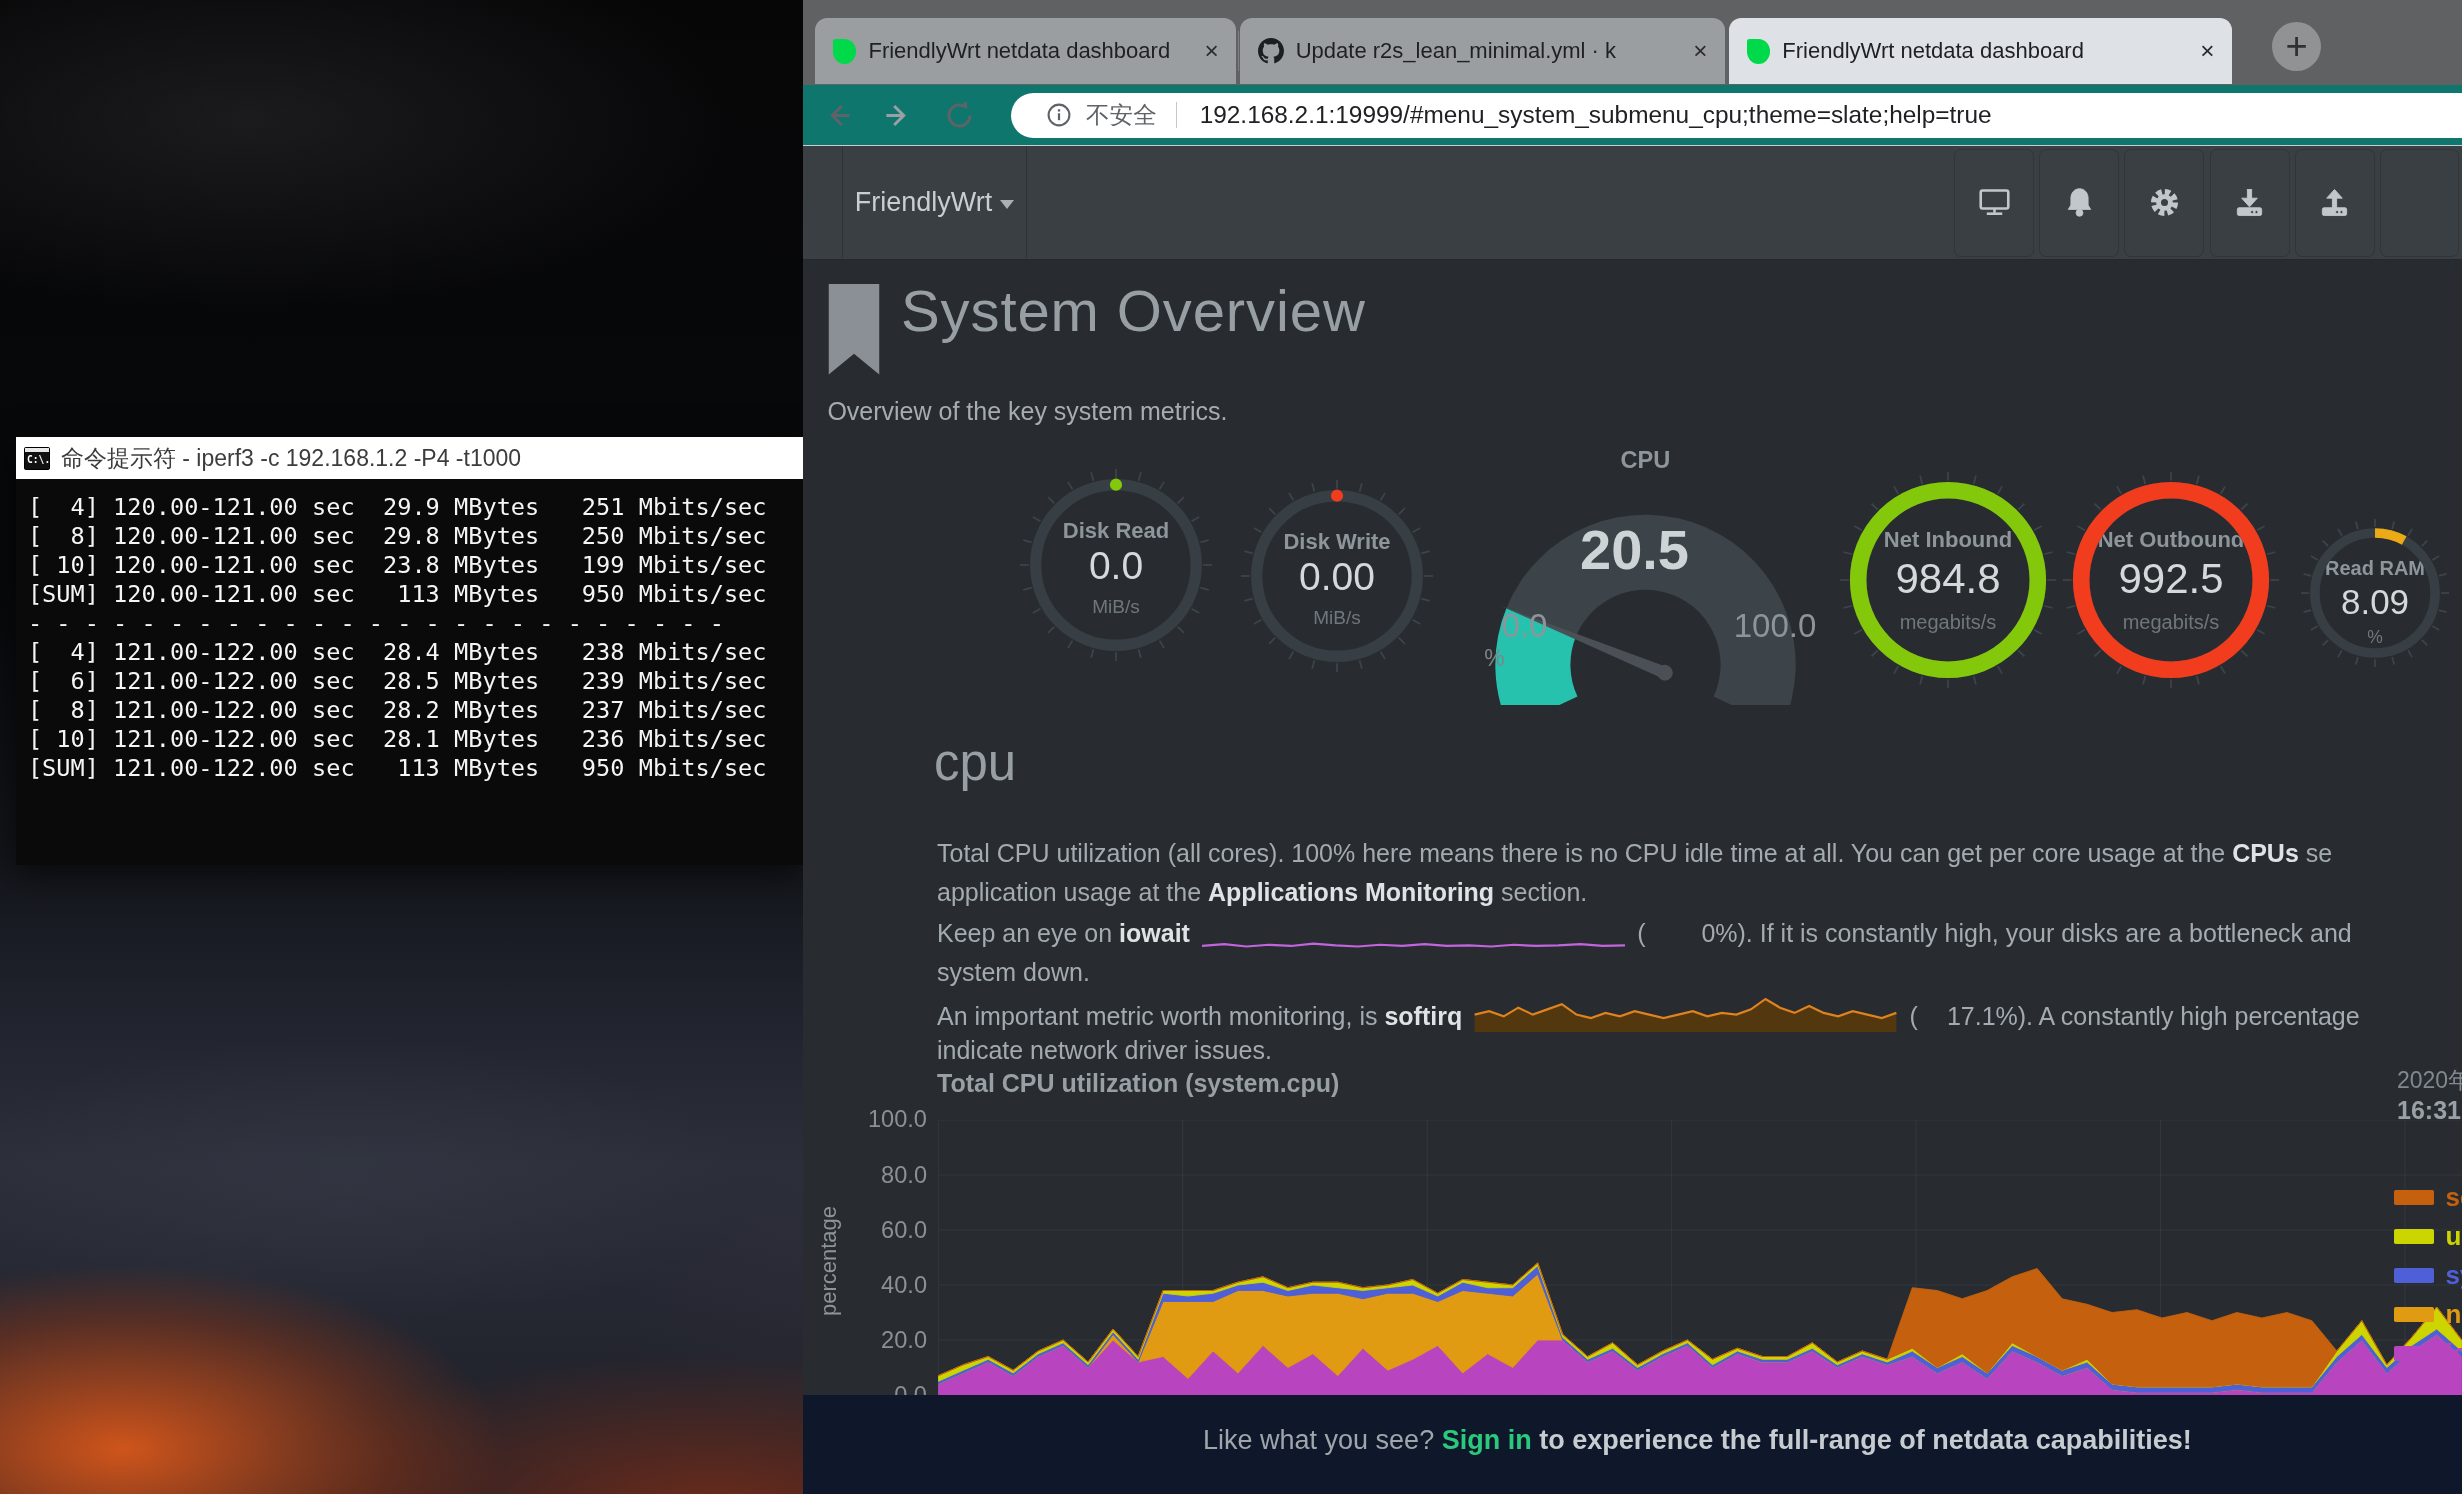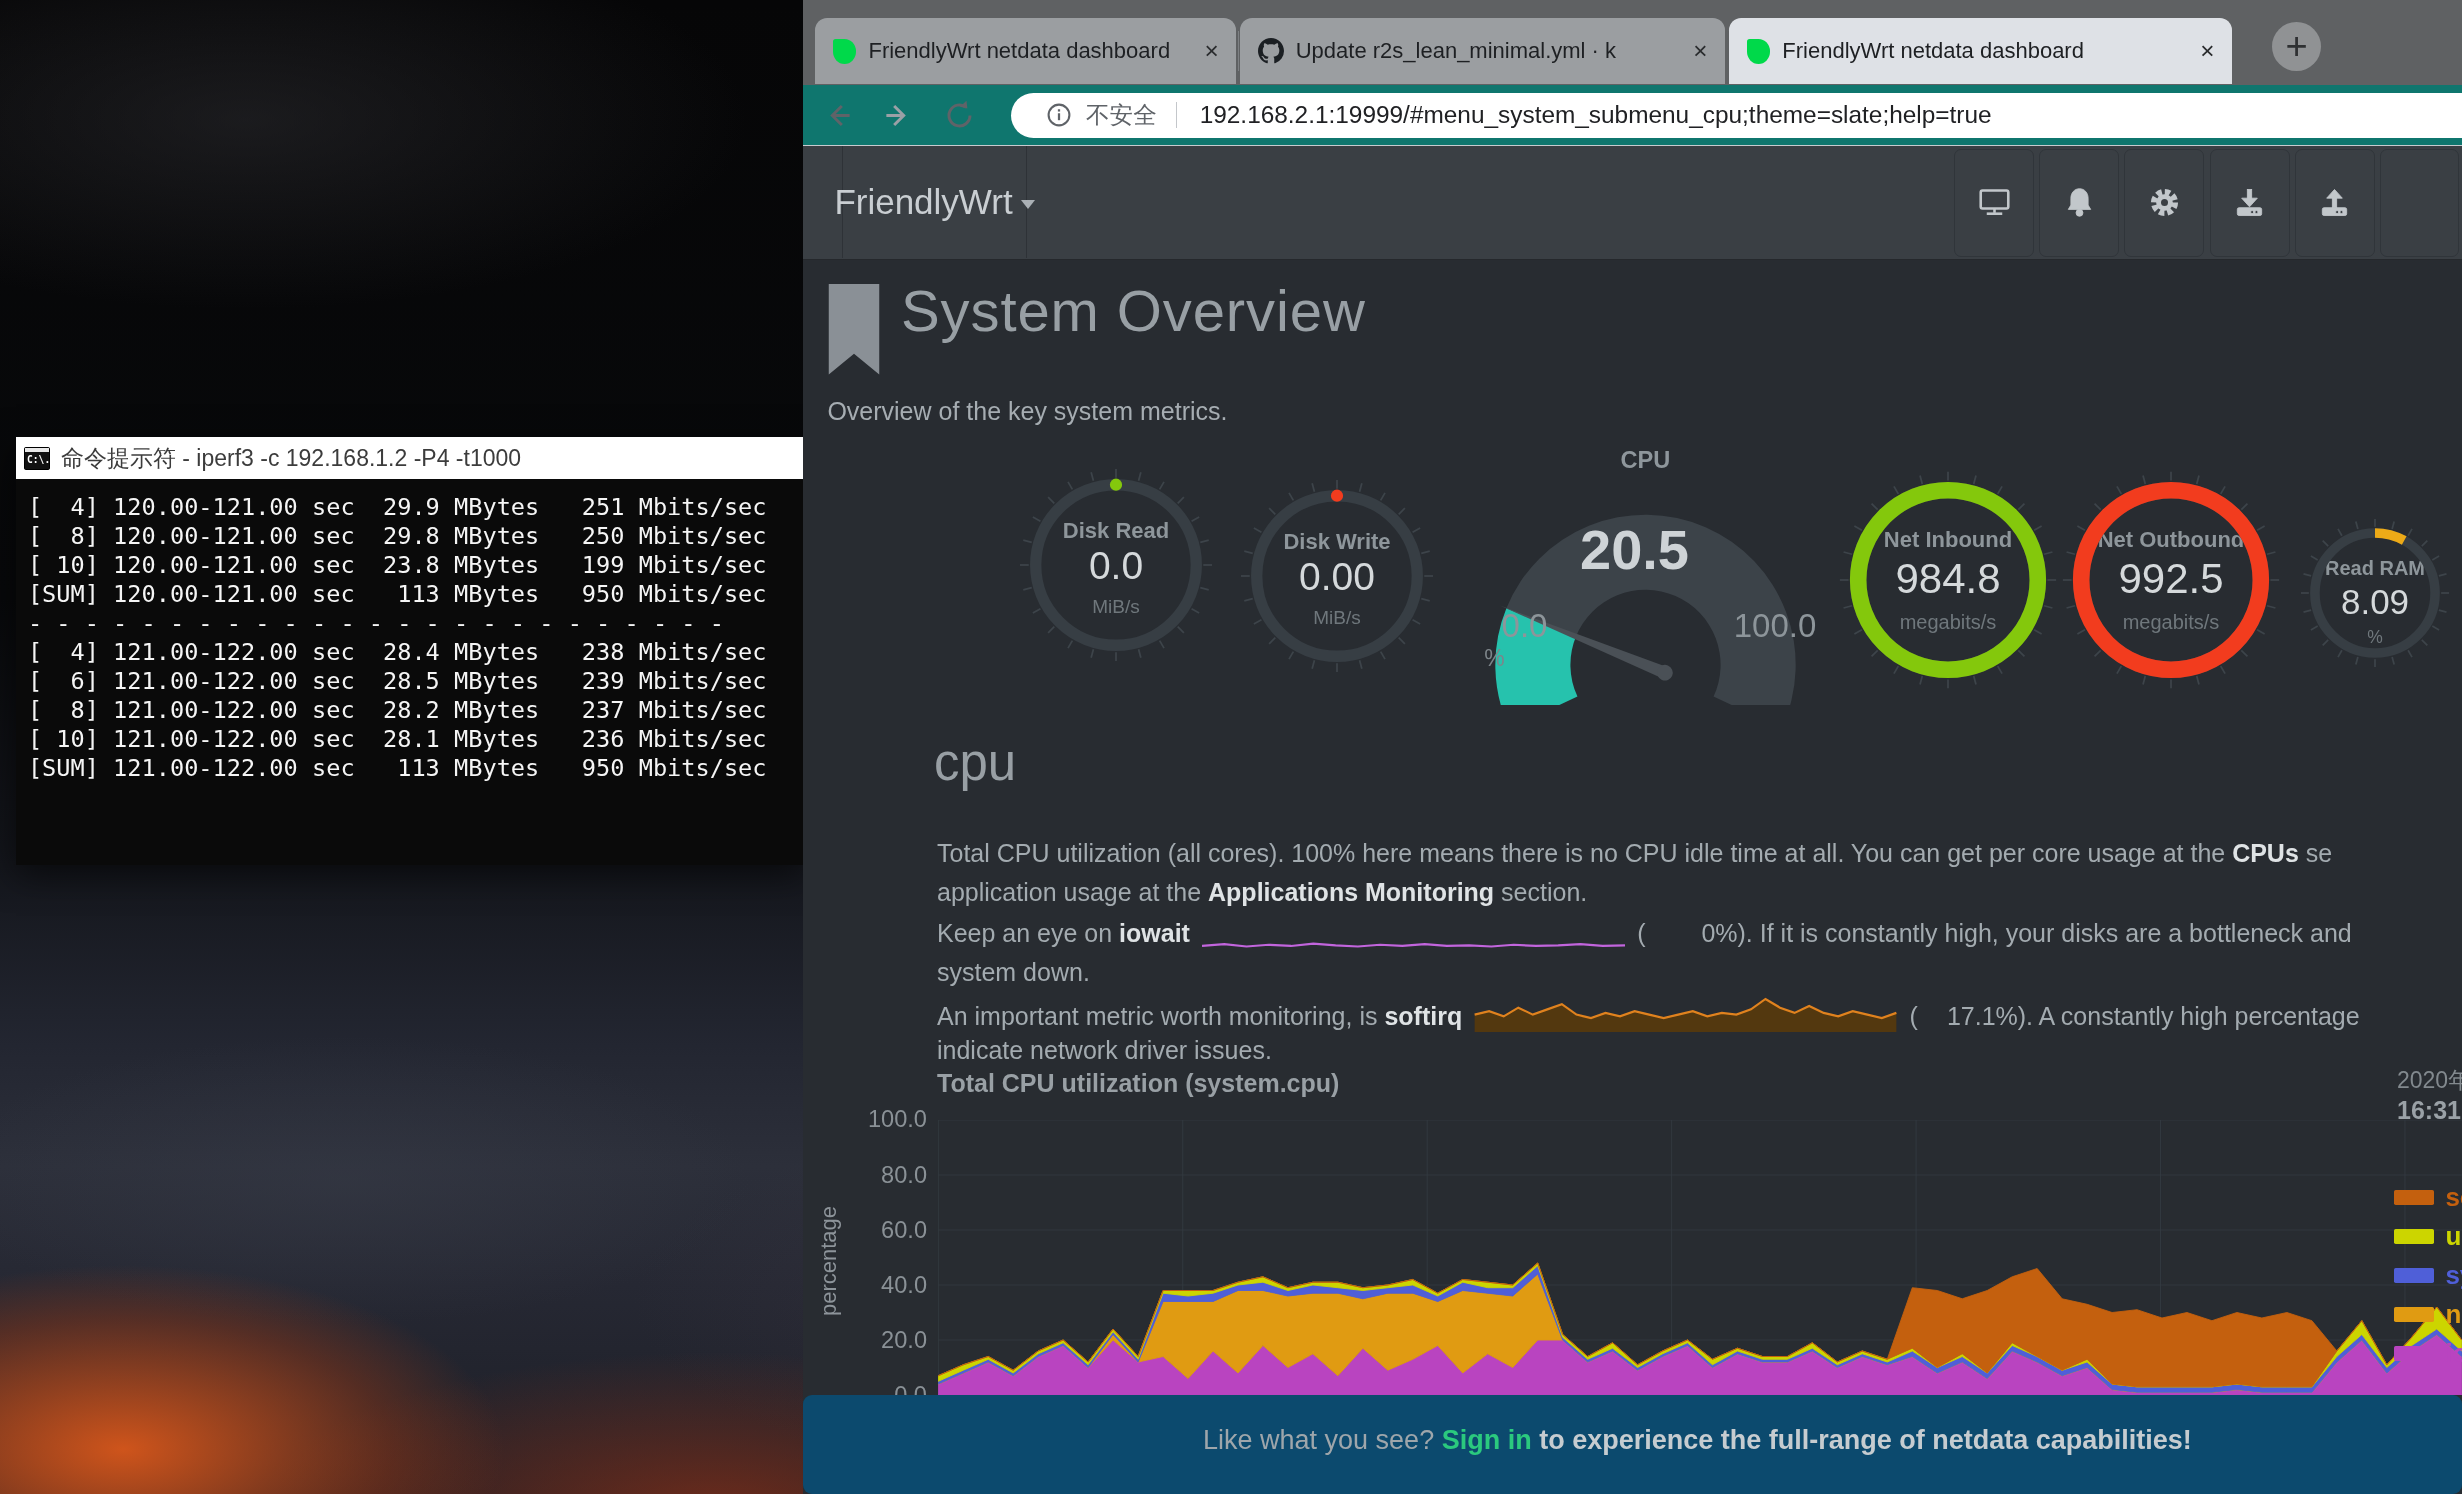--- a/index.html
+++ b/index.html
@@ -57,21 +57,21 @@
   .urlpill .sec { margin-left:75px; font-size:23.6px; color:#5f6368; white-space:nowrap; }
   .urlpill .infoico { position:absolute; left:35px; top:9.6px; }
   .urlpill .vdiv { width:0.9px; height:26px; background:#c4c7cb; margin:0 23px 0 19px; }
   .urlpill .url { font-size:24.4px; color:#202124; white-space:nowrap; overflow:hidden; }
 
   
   .page { position:absolute; left:0; top:146px; right:0; bottom:0; background:#282c31; overflow:hidden; }
   .navhdr { position:absolute; left:0; top:0; right:0; height:114px; background:#3a3f44; border-bottom:1.7px solid #25282c; }
   .brand { position:absolute; left:39px; top:0; width:185px; height:112px; border-left:0.9px solid #2e3237;
            border-right:0.9px solid #2e3237; display:flex; align-items:center; justify-content:center; gap:8px;
-           font-size:35px; color:#c9ced2; }
+           font-size:27px; color:#c9ced2; }
   .caret { width:0; height:0; border-left:7.9px solid transparent; border-right:7.9px solid transparent;
            border-top:9.6px solid #aab0b5; margin-top:5.2px; }
   .hdrbtns { position:absolute; left:1151px; top:2.6px; height:108px; display:flex; gap:5.2px; }
   .hbtn { width:80px; height:108px; border:0.9px solid #30353a; border-radius:7px; background:#3a3f44;
           display:flex; align-items:center; justify-content:center; }
   .hbtn svg { stroke:#c2c7cb; fill:#c2c7cb; }
 
   .bookmark { position:absolute; left:24.4px; top:138px; }
   .pgtitle { position:absolute; left:98px; top:131px; font-size:58px; color:#989fa4; letter-spacing:0.9px; }
   .pgsub { position:absolute; left:24.4px; top:251px; font-size:25px; color:#a6adb2; }
@@ -103,21 +103,21 @@
   .ts-time { position:absolute; left:1594px; top:950px; font-size:25px; font-weight:bold; color:#9aa1a6; white-space:nowrap; }
   .ylab { position:absolute; left:-40px; top:1102px; width:131px; text-align:center;
           font-size:22px; color:#8d949a; transform:rotate(-90deg); }
   .ytick { position:absolute; left:51px; width:73px; text-align:right; font-size:23.6px; color:#8a9196; }
   .plot { position:absolute; left:135px; top:974px; }
   .legend { position:absolute; left:1591px; top:1032px; }
   .lrow { display:flex; align-items:center; height:39px; }
   .lswatch { width:40px; height:15.7px; border-radius:1.7px; margin-right:11.4px; flex:0 0 auto; }
   .lname { font-size:26px; font-weight:bold; white-space:nowrap; }
 
-  .signin-bar { position:absolute; left:0; top:1249px; right:0; bottom:0; background:#0c4a6e; z-index:6;border-radius:9px; }
+  .signin-bar { position:absolute; left:0; top:1249px; right:0; bottom:0; background:#0f172a; z-index:6; }
   .signin-text { position:absolute; left:400px; top:30px; font-size:27px; color:#9ea6ab; white-space:nowrap; }
   .signin-text b { color:#c6ccd0; }
   .signin-link { font-weight:bold; }
 </style>
 </head>
 <body>
 
 <div class="stage">
   <div class="wallpaper"></div>
 

